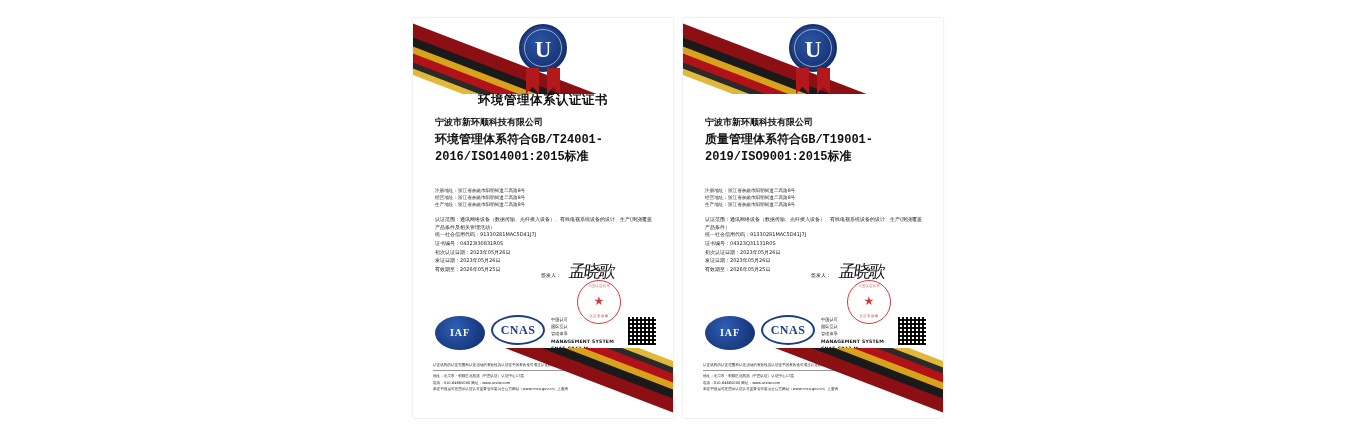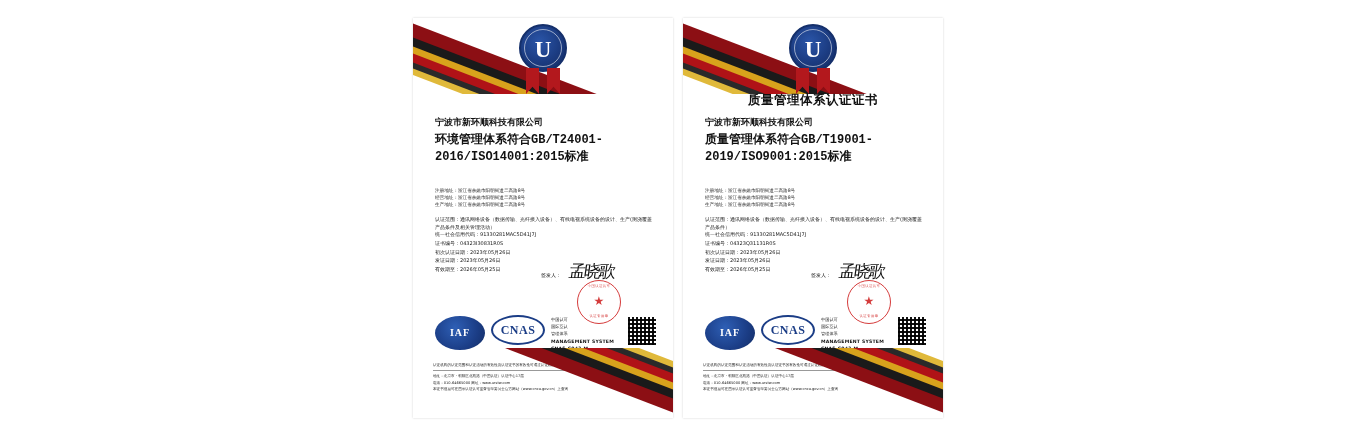--- a/index.html
+++ b/index.html
@@ -353,20 +353,21 @@
       <div class="disc">
         <div class="ring"></div>
         <div class="u">U</div>
       </div>
       <div class="tail">
           <i class="l"></i>
           <i class="r"></i>
         </div>
     </div>
 
+    <div class="title">环境管理体系认证证书</div>
 
     <div class="content">
       <div class="company">宁波市新环顺科技有限公司</div>
       <div class="standard">环境管理体系符合GB/T24001-2016/ISO14001:2015标准</div>
       <div class="addr-line">注册地址：浙江省余姚市阳明街道二高路8号</div>
       <div class="addr-line">经营地址：浙江省余姚市阳明街道二高路8号</div>
       <div class="addr-line">生产地址：浙江省余姚市阳明街道二高路8号</div>
       <div class="scope">认证范围：通讯网络设备（数据传输、光纤接入设备）、有线电视系统设备的设计、生产(测浇覆盖产品条件及相关管理活动）</div>
     </div>
 
@@ -439,21 +440,20 @@
       <div class="disc">
         <div class="ring"></div>
         <div class="u">U</div>
       </div>
       <div class="tail">
           <i class="l"></i>
           <i class="r"></i>
         </div>
     </div>
 
-    <div class="title">质量管理体系认证证书</div>
 
     <div class="content">
       <div class="company">宁波市新环顺科技有限公司</div>
       <div class="standard">质量管理体系符合GB/T19001-2019/ISO9001:2015标准</div>
       <div class="addr-line">注册地址：浙江省余姚市阳明街道二高路8号</div>
       <div class="addr-line">经营地址：浙江省余姚市阳明街道二高路8号</div>
       <div class="addr-line">生产地址：浙江省余姚市阳明街道二高路8号</div>
       <div class="scope">认证范围：通讯网络设备（数据传输、光纤接入设备）、有线电视系统设备的设计、生产(测浇覆盖产品条件）</div>
     </div>
 

